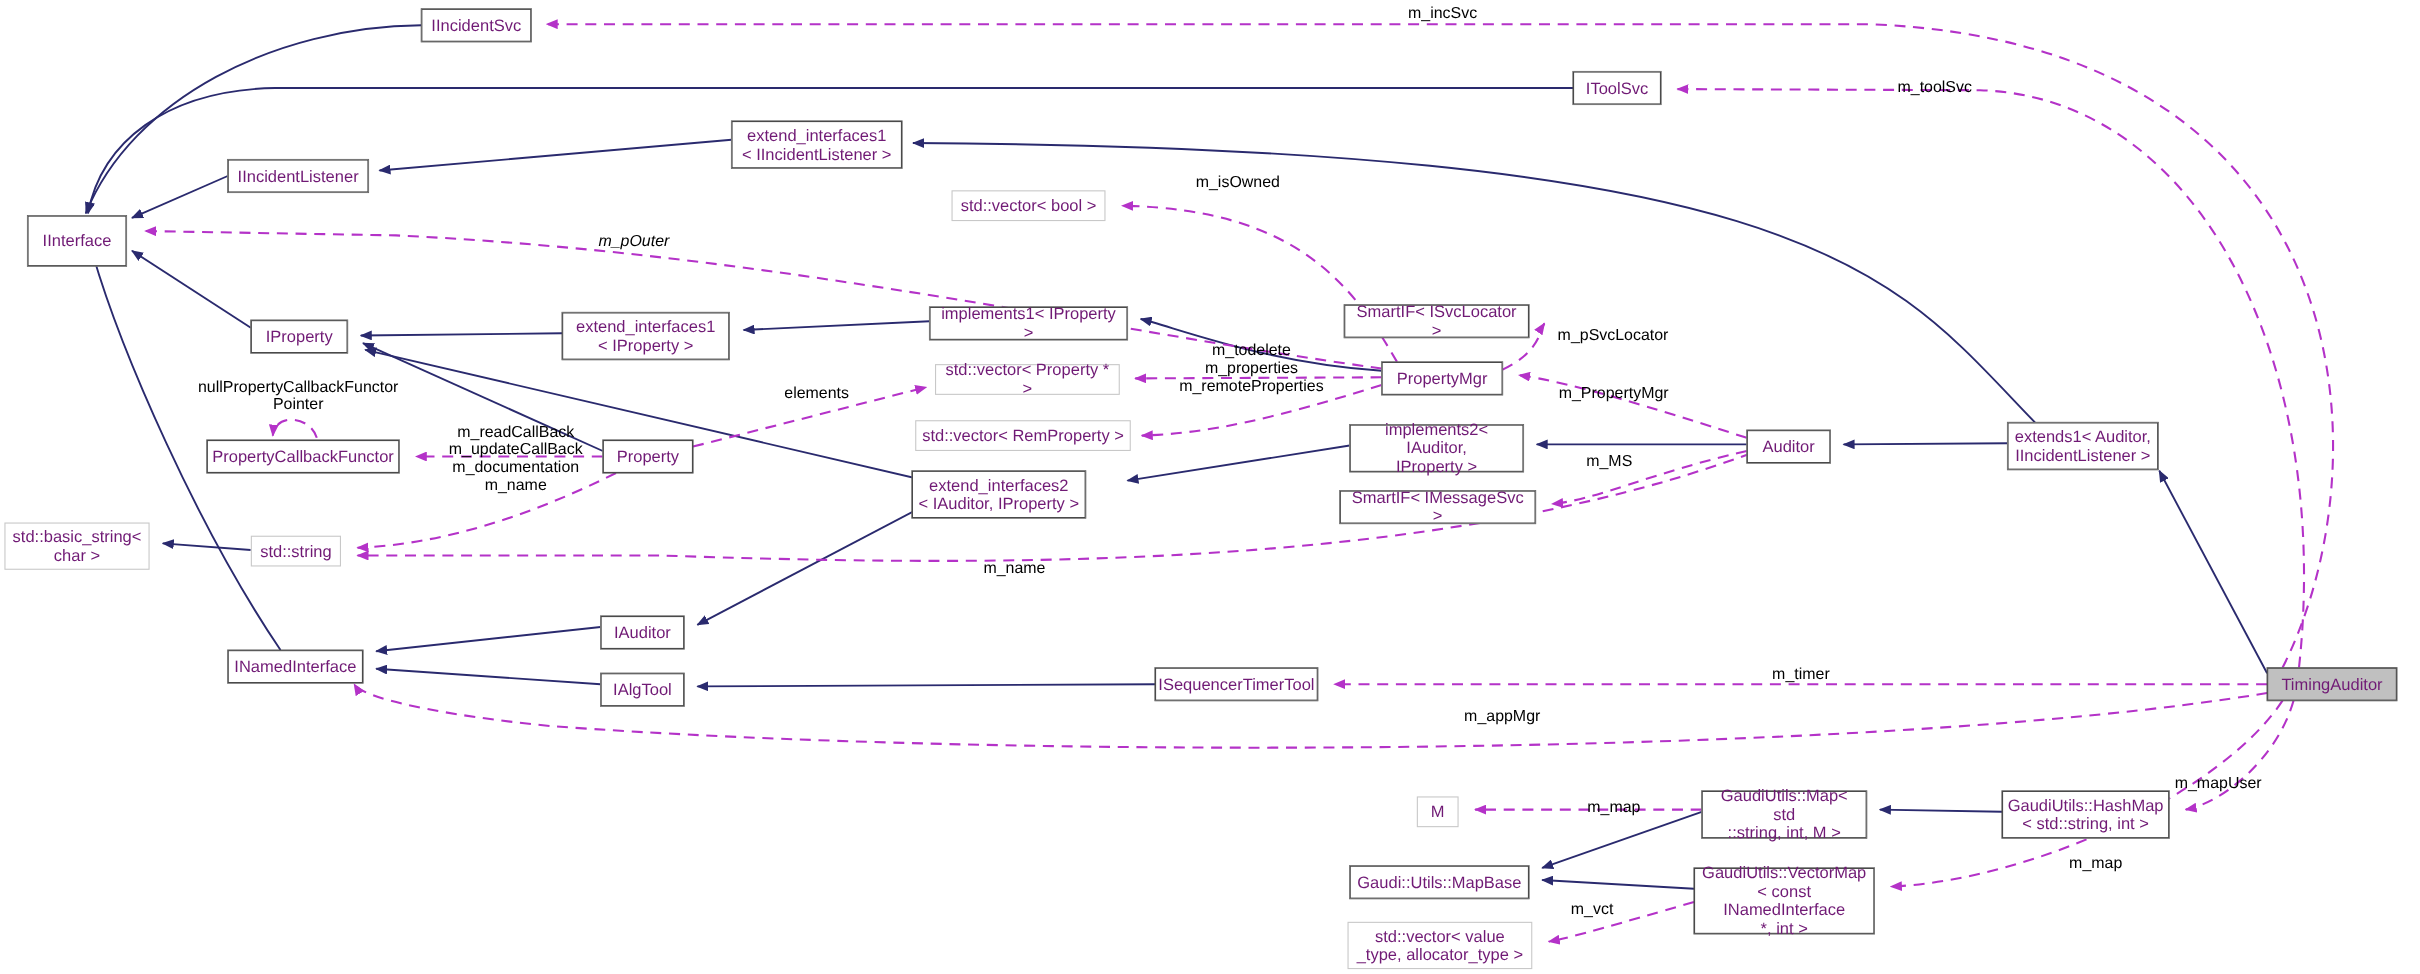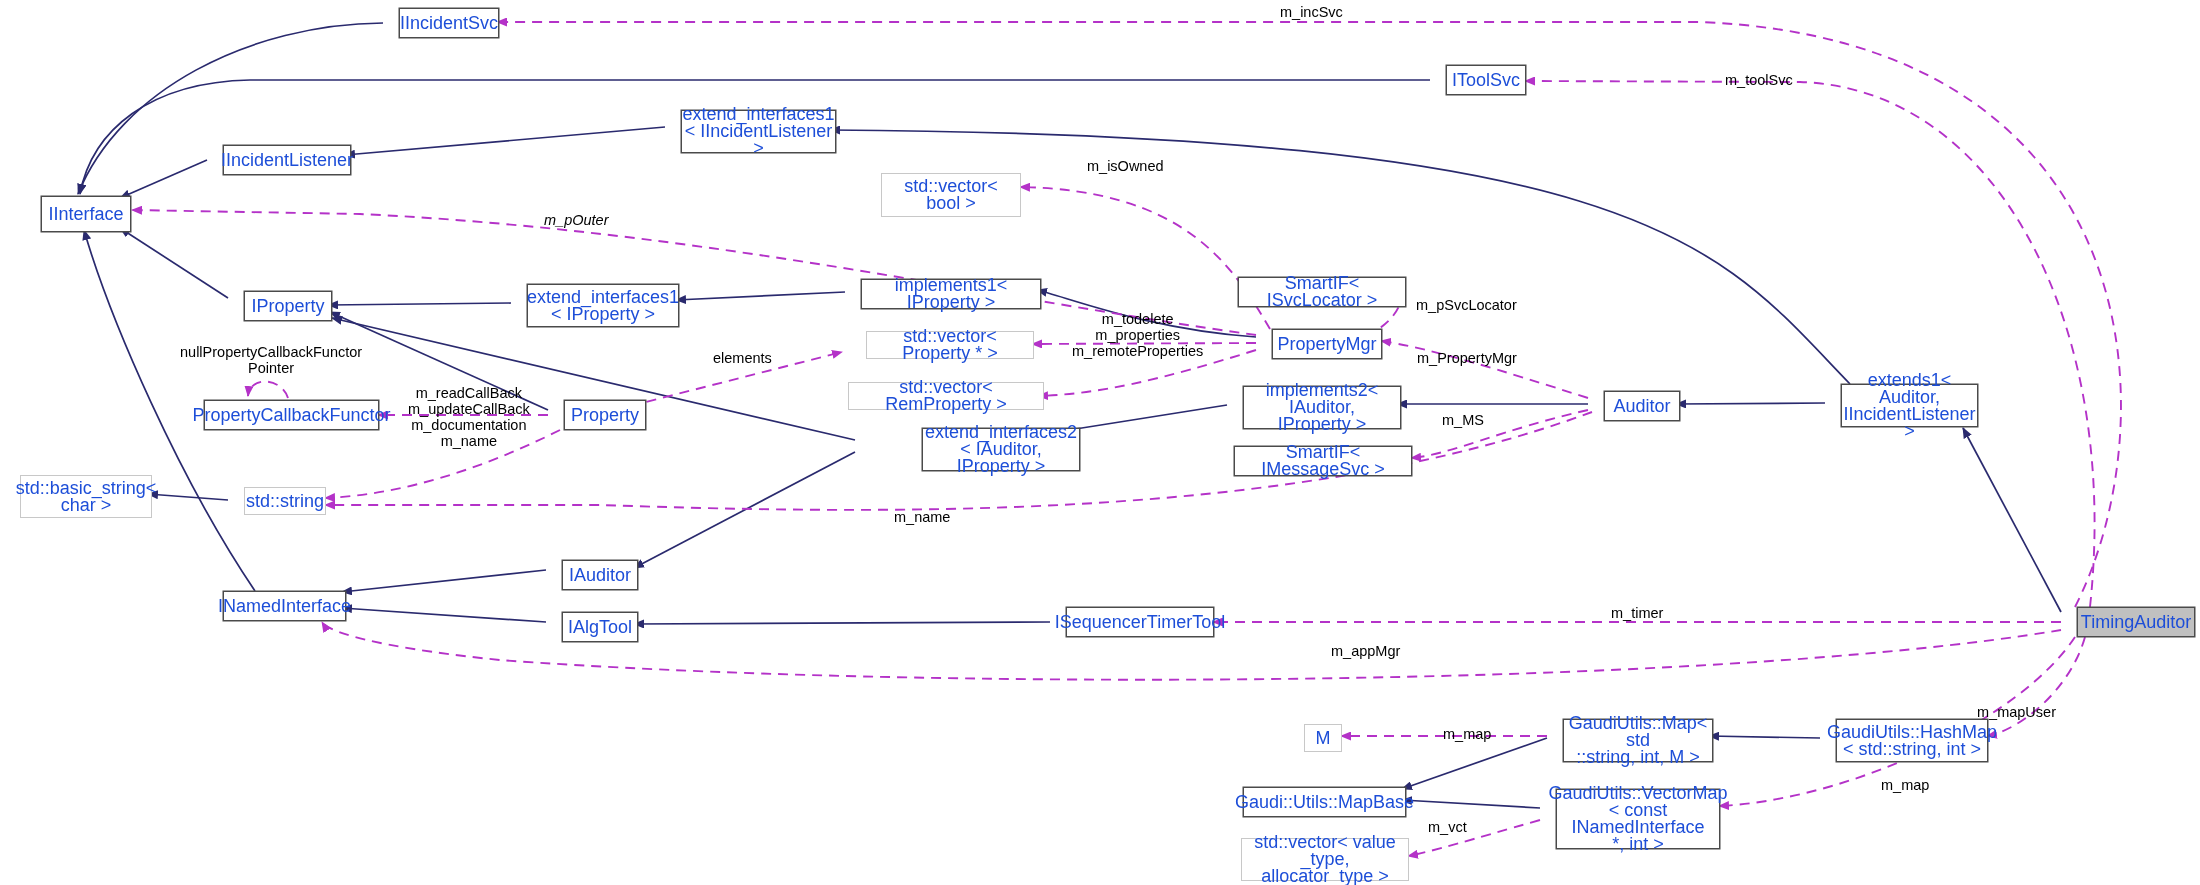--- a/index.html
+++ b/index.html
@@ -8,27 +8,26 @@
   svg#edges{position:absolute;left:0;top:0;width:2200px;height:885px;}
 
   .node{
     position:absolute;
     box-sizing:border-box;
     background:#ffffff;
     display:flex;
     align-items:center;
     justify-content:center;
     text-align:center;
-    font-size:18px;
+    font-size:15px;
     line-height:17px;
-    color:#1d4ed8;
+    color:#701a75;
     padding:2px 5px;
     white-space:pre-line;
     z-index:5;
-    margin-left:16px;
   }
   .node.solid{border:1.5px solid #4a4a4a;box-shadow:0 0 0 0.5px #4a4a4a;}
   .node.light{border:1.5px solid #c8c8c8;}
   .node.current{background:#c0c0c0;border:1.5px solid #4a4a4a;box-shadow:0 0 0 0.5px #4a4a4a;}
 
   .elabel{
     position:absolute;
     font-size:14.5px;
     line-height:16px;
     color:#000;
@@ -147,38 +146,38 @@
       <path d="M1540,820 C1470,840 1430,852 1408,856"></path>
     </g>
   </svg>
 
   <div id="nodes-layer">
       <div class="node solid" style="left: 383px; top: 8px; width: 100px; height: 30px;">IIncidentSvc</div>
       <div class="node solid" style="left: 1430px; top: 65px; width: 80px; height: 30px;">IToolSvc</div>
       <div class="node solid" style="left: 665px; top: 110px; width: 155px; height: 43px;">extend_interfaces1
 &lt; IIncidentListener &gt;</div>
       <div class="node solid" style="left: 207px; top: 145px; width: 128px; height: 30px; text-align: center;">IIncidentListener</div>
-      <div class="node light" style="left: 865px; top: 173px; width: 140px; height: 44px;">std::vector&lt; bool &gt;</div>
-      <div class="node solid" style="left: 25px; top: 196px; width: 90px; height: 36px;">IInterface</div>
+      <div class="node light" style="left: 865px; top: 173px; width: 140px; height: 28px;">std::vector&lt; bool &gt;</div>
+      <div class="node solid" style="left: 25px; top: 196px; width: 90px; height: 46px;">IInterface</div>
       <div class="node solid" style="left: 228px; top: 291px; width: 88px; height: 30px;">IProperty</div>
       <div class="node solid" style="left: 511px; top: 284px; width: 152px; height: 43px;">extend_interfaces1
 &lt; IProperty &gt;</div>
       <div class="node solid" style="left: 845px; top: 279px; width: 180px; height: 30px;">implements1&lt; IProperty &gt;</div>
       <div class="node solid" style="left: 1222px; top: 277px; width: 168px; height: 30px;">SmartIF&lt; ISvcLocator &gt;</div>
       <div class="node light" style="left: 850px; top: 331px; width: 168px; height: 28px;">std::vector&lt; Property * &gt;</div>
       <div class="node solid" style="left: 1256px; top: 329px; width: 110px; height: 30px;">PropertyMgr</div>
       <div class="node solid" style="left: 188px; top: 400px; width: 175px; height: 30px;">PropertyCallbackFunctor</div>
       <div class="node solid" style="left: 548px; top: 400px; width: 82px; height: 30px;">Property</div>
       <div class="node light" style="left: 832px; top: 382px; width: 196px; height: 28px;">std::vector&lt; RemProperty &gt;</div>
       <div class="node solid" style="left: 1227px; top: 386px; width: 158px; height: 43px;">implements2&lt; IAuditor,
 IProperty &gt;</div>
       <div class="node solid" style="left: 1588px; top: 391px; width: 76px; height: 30px;">Auditor</div>
       <div class="node solid" style="left: 1825px; top: 384px; width: 137px; height: 43px;">extends1&lt; Auditor,
 IIncidentListener &gt;</div>
-      <div class="node solid" style="left: 906px; top: 428px; width: 158px; height: 43px;">extend_interfaces2
+      <div class="node solid" style="left: 829px; top: 428px; width: 158px; height: 43px;">extend_interfaces2
 &lt; IAuditor, IProperty &gt;</div>
       <div class="node solid" style="left: 1218px; top: 446px; width: 178px; height: 30px;">SmartIF&lt; IMessageSvc &gt;</div>
       <div class="node light" style="left: 4px; top: 475px; width: 132px; height: 43px;">std::basic_string&lt;
 char &gt;</div>
       <div class="node light" style="left: 228px; top: 487px; width: 82px; height: 28px;">std::string</div>
       <div class="node solid" style="left: 546px; top: 560px; width: 76px; height: 30px;">IAuditor</div>
       <div class="node solid" style="left: 207px; top: 591px; width: 123px; height: 30px;">INamedInterface</div>
       <div class="node solid" style="left: 546px; top: 612px; width: 76px; height: 30px;">IAlgTool</div>
       <div class="node solid" style="left: 1050px; top: 607px; width: 148px; height: 30px;">ISequencerTimerTool</div>
       <div class="node current" style="left: 2061px; top: 607px; width: 118px; height: 30px;">TimingAuditor</div>

